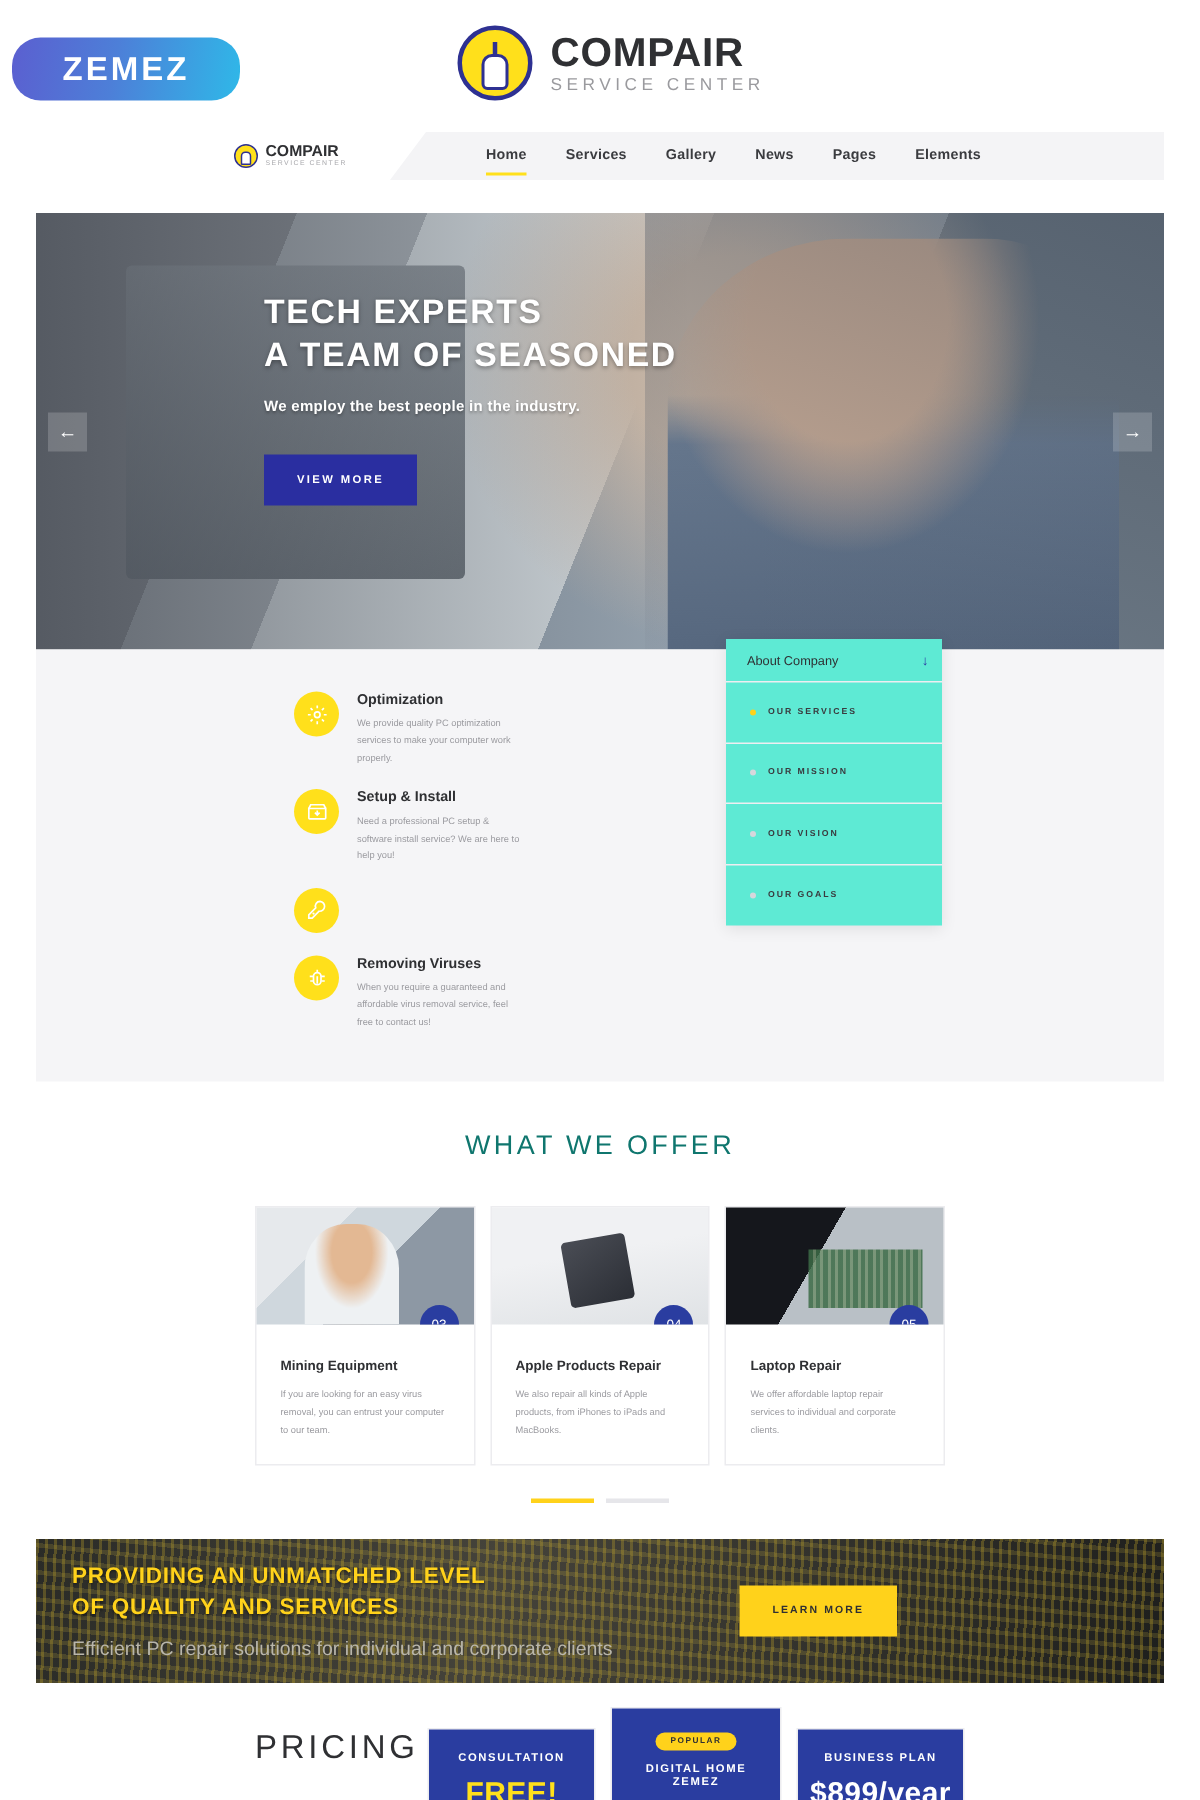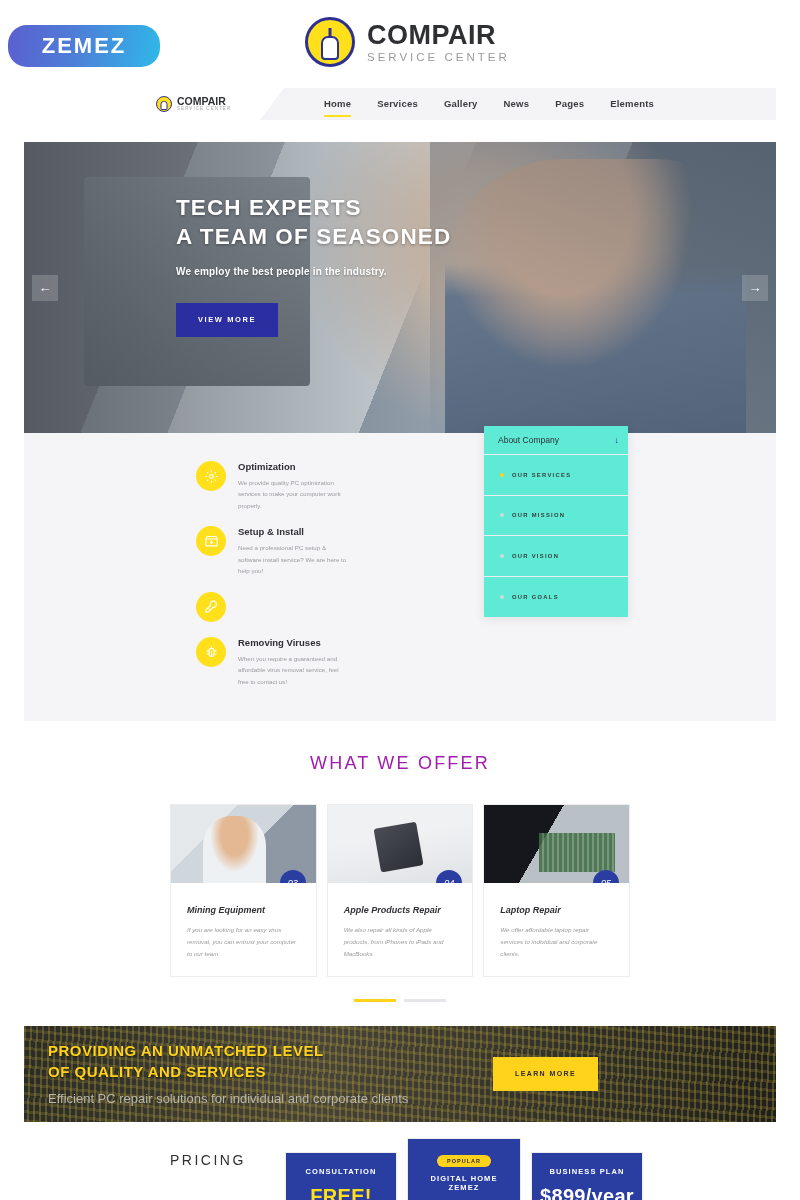--- a/index.html
+++ b/index.html
@@ -173,29 +173,29 @@
     border-bottom:1px solid #eeeef1; cursor:pointer;
   }
   .about-item:last-child { border-bottom:none; }
   .about-dot { width:4px; height:4px; border-radius:50%; background:#d7d7dc; flex:none; }
   .about-item.active .about-dot { background:#ffd21b; }
   .about-label { font-size:5.8px; font-weight:bold; color:#3a3b3f; letter-spacing:1.3px; }
 
   
   .offers { background:#fff; padding:32px 0 24px; }
   .section-title {
-    text-align:center; font-size:18px; color:#a21caf; letter-spacing:2.2px;
+    text-align:center; font-size:18px; color:#0f766e; letter-spacing:2.2px;
     margin-bottom:30px;
   }
   .offer-grid {
     display:grid; grid-template-columns:repeat(3,1fr); gap:10px;
     padding:0 146px;
   }
   .offer-card {
-    background:#fff; border:1px solid #ececef; position:relative; padding-bottom:15px;font-style:italic;
+    background:#fff; border:1px solid #ececef; position:relative; padding-bottom:15px;
   }
   .offer-img { height:78px; position:relative; overflow:hidden; }
   .img-a { background:linear-gradient(135deg,#e6e9ec 0 30%, #cfd7dd 30% 55%, #8d98a4 55% 100%); }
   .img-a::after { content:""; position:absolute; left:22%; top:14%; width:44%; height:86%;
     background:radial-gradient(ellipse at 50% 28%, #e3b893 0 30%, rgba(227,184,147,0) 55%), #eef1f3; border-radius:44% 44% 0 0; }
   .img-b { background:linear-gradient(170deg,#f0f1f3 0 40%, #dfe2e5 100%); }
   .img-b::after { content:""; position:absolute; left:34%; top:26%; width:30%; height:56%;
     background:linear-gradient(150deg,#4a4d55,#2b2e35); border-radius:3px; transform:rotate(-10deg); }
   .img-c { background:linear-gradient(120deg,#15171c 0 42%, #b9c0c6 42% 100%); }
   .img-c::after { content:""; position:absolute; left:38%; top:36%; width:52%; height:50%;
@@ -230,21 +230,21 @@
   .cta-btn {
     position:absolute; right:178px; top:31px; width:105px; height:34px;
     background:#ffd21b; border:none; cursor:pointer;
     color:#2f3033; font-size:7px; font-weight:bold; letter-spacing:1.4px;
     font-family:"Liberation Sans", sans-serif;
   }
 
   
   .pricing { background:#fff; padding:30px 0 0; display:flex; padding-left:146px; }
   .pricing-left { width:115px; flex:none; padding-right:14px; }
-  .pricing-title { font-size:14px; color:#2f3033; letter-spacing:2.5px; margin-bottom:8px; }
+  .pricing-title { font-size:22px; color:#2f3033; letter-spacing:2.5px; margin-bottom:8px; }
   .plans { display:flex; align-items:flex-start; gap:10px; }
   .plan { width:112px; background:#fff; border:1px solid #ececef; flex:none; }
   .plan.featured { width:114px; margin-top:-14px; }
   .plan-head {
     background:#2a3da0; color:#fff; text-align:center; padding:14px 6px 16px;
     position:relative;
   }
   .plan.featured .plan-head { padding-top:10px; }
   .plan-badge {
     display:inline-block; background:#ffd21b; color:#2f3033; font-size:5.5px;

